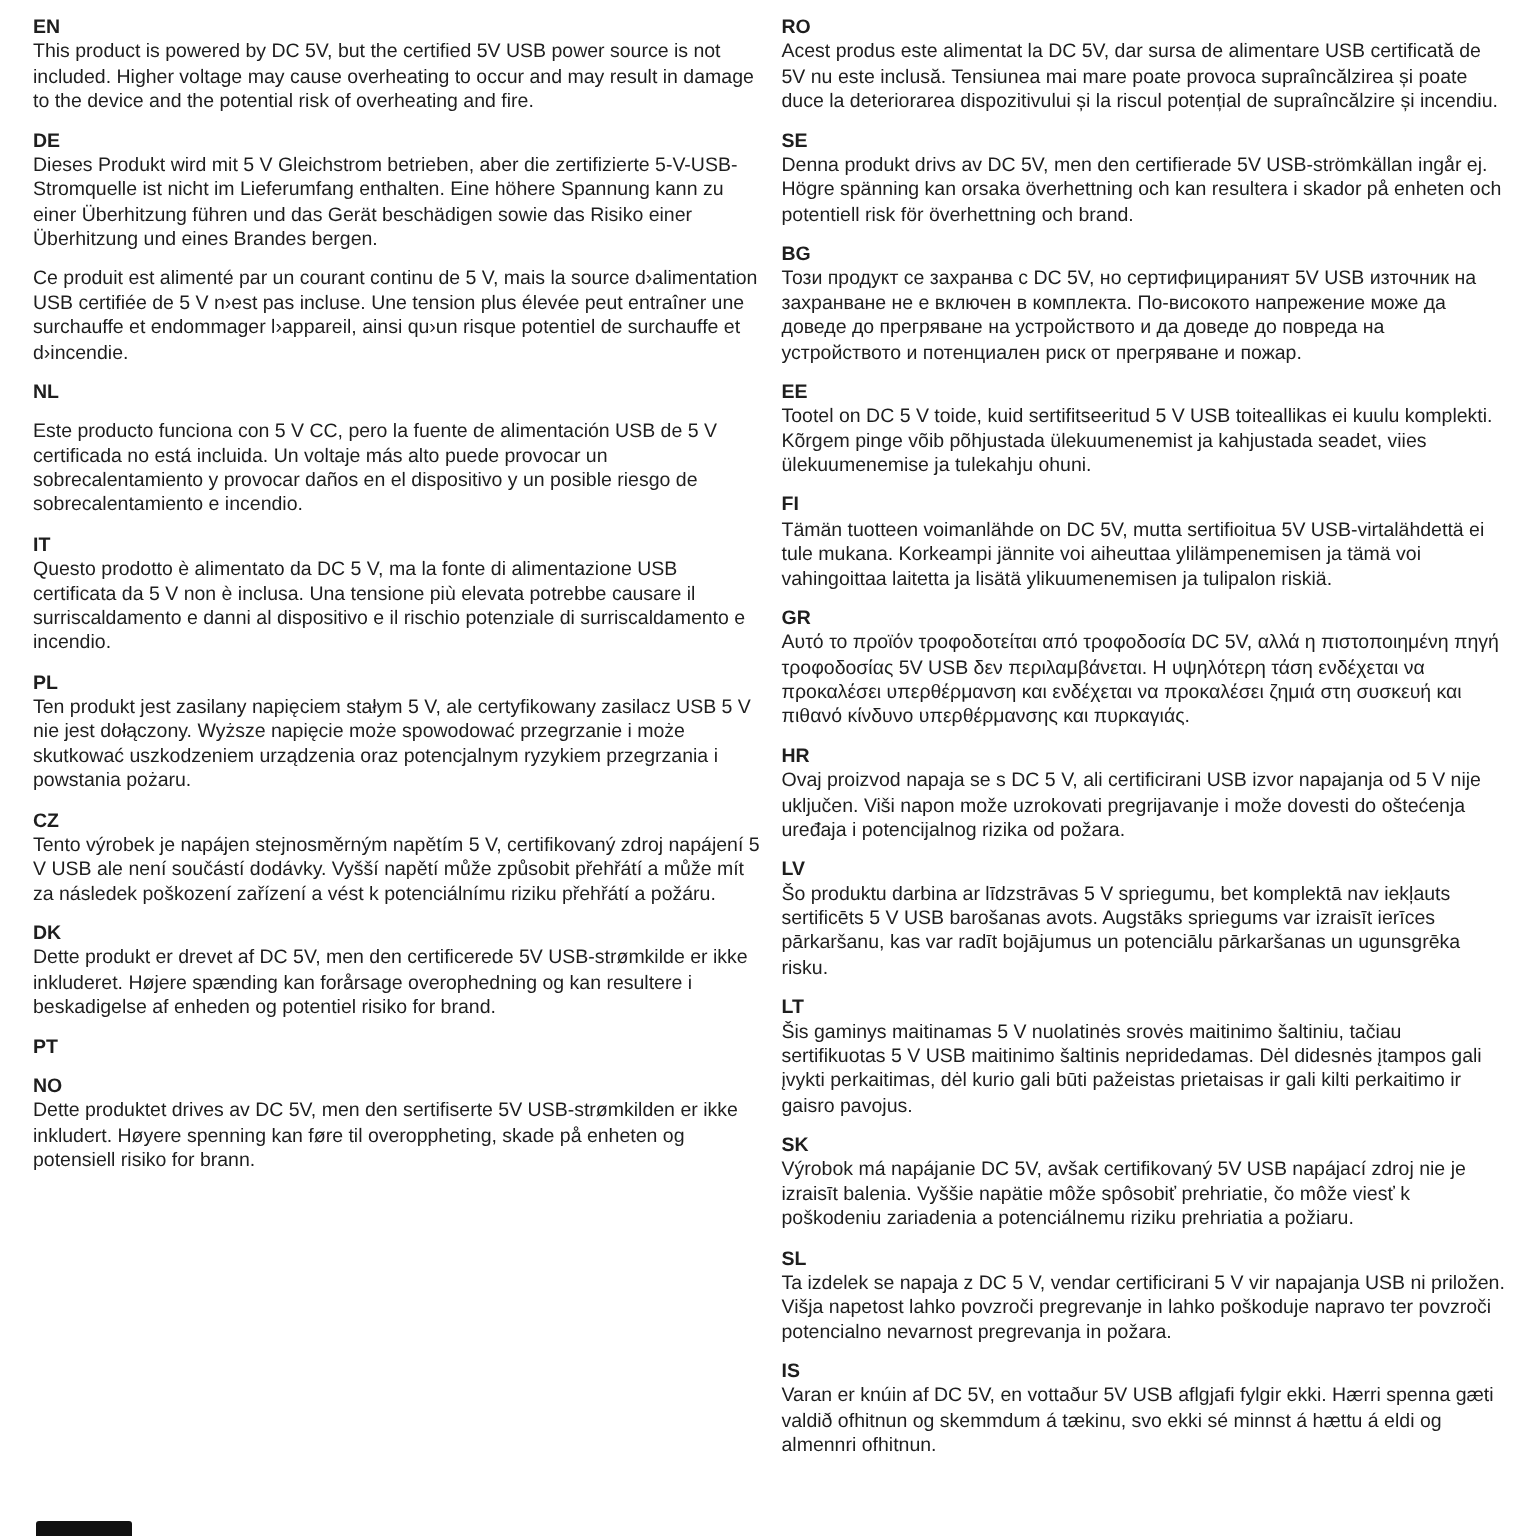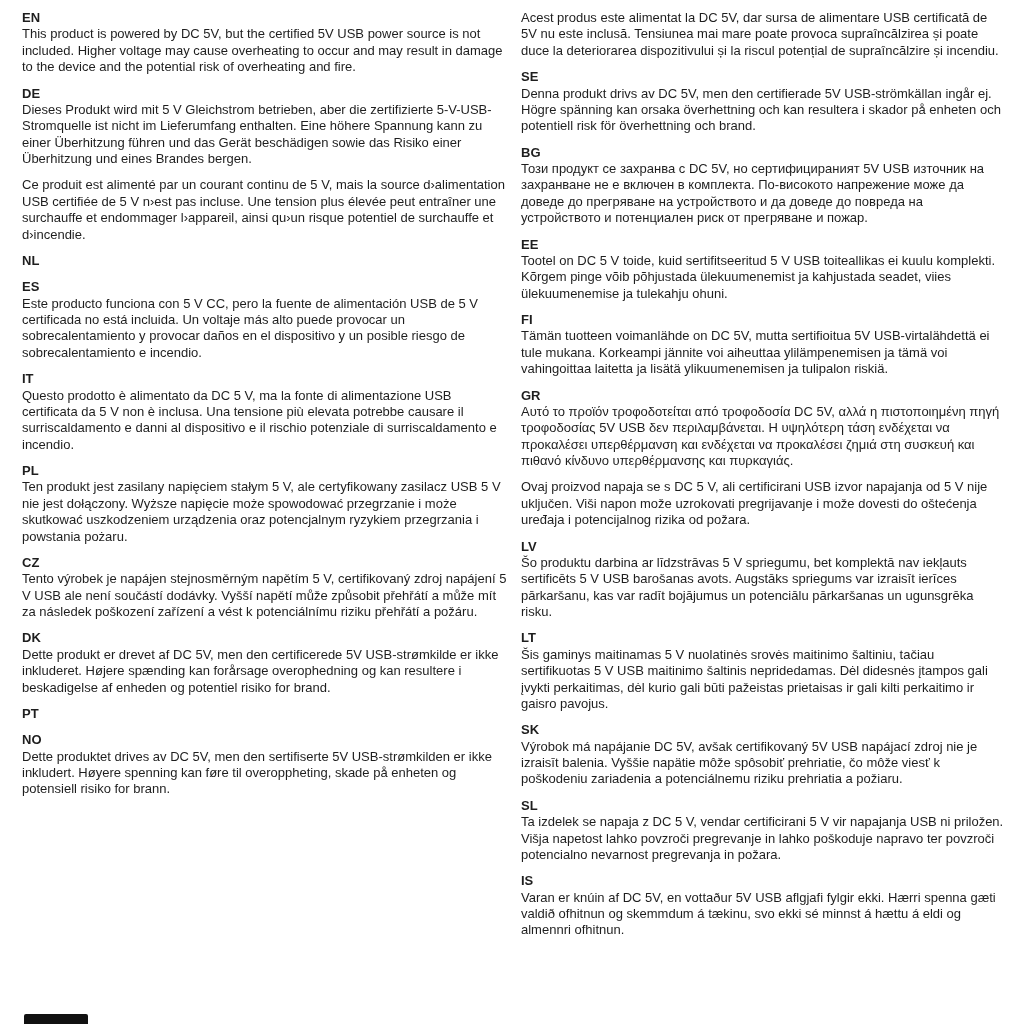--- a/index.html
+++ b/index.html
@@ -63,21 +63,20 @@
         <div class="lang-code">DE</div>
         <div class="lang-text">Dieses Produkt wird mit 5 V Gleichstrom betrieben, aber die zertifizierte 5-V-USB-Stromquelle ist nicht im Lieferumfang enthalten. Eine höhere Spannung kann zu einer Überhitzung führen und das Gerät beschädigen sowie das Risiko einer Überhitzung und eines Brandes bergen.</div>
       </div>
       <div class="section">
         <div class="lang-text">Ce produit est alimenté par un courant continu de 5 V, mais la source d›alimentation USB certifiée de 5 V n›est pas incluse. Une tension plus élevée peut entraîner une surchauffe et endommager l›appareil, ainsi qu›un risque potentiel de surchauffe et d›incendie.</div>
       </div>
       <div class="section">
         <div class="lang-code">NL</div>
       </div>
       <div class="section">
-        <div class="lang-code">ES</div>
         <div class="lang-text">Este producto funciona con 5 V CC, pero la fuente de alimentación USB de 5 V certificada no está incluida. Un voltaje más alto puede provocar un sobrecalentamiento y provocar daños en el dispositivo y un posible riesgo de sobrecalentamiento e incendio.</div>
       </div>
       <div class="section">
         <div class="lang-code">IT</div>
         <div class="lang-text">Questo prodotto è alimentato da DC 5 V, ma la fonte di alimentazione USB certificata da 5 V non è inclusa. Una tensione più elevata potrebbe causare il surriscaldamento e danni al dispositivo e il rischio potenziale di surriscaldamento e incendio.</div>
       </div>
       <div class="section">
         <div class="lang-code">PL</div>
         <div class="lang-text">Ten produkt jest zasilany napięciem stałym 5 V, ale certyfikowany zasilacz USB 5 V nie jest dołączony. Wyższe napięcie może spowodować przegrzanie i może skutkować uszkodzeniem urządzenia oraz potencjalnym ryzykiem przegrzania i powstania pożaru.</div>
       </div>
@@ -92,20 +91,21 @@
       <div class="section">
         <div class="lang-code">PT</div>
       </div>
       <div class="section">
         <div class="lang-code">NO</div>
         <div class="lang-text">Dette produktet drives av DC 5V, men den sertifiserte 5V USB-strømkilden er ikke inkludert. Høyere spenning kan føre til overoppheting, skade på enheten og potensiell risiko for brann.</div>
       </div>
     </div>
   <div class="col" id="col-right">
       <div class="section">
+        <div class="lang-code">RO</div>
         <div class="lang-text">Acest produs este alimentat la DC 5V, dar sursa de alimentare USB certificată de 5V nu este inclusă. Tensiunea mai mare poate provoca supraîncălzirea și poate duce la deteriorarea dispozitivului și la riscul potențial de supraîncălzire și incendiu.</div>
       </div>
       <div class="section">
         <div class="lang-code">SE</div>
         <div class="lang-text">Denna produkt drivs av DC 5V, men den certifierade 5V USB-strömkällan ingår ej. Högre spänning kan orsaka överhettning och kan resultera i skador på enheten och potentiell risk för överhettning och brand.</div>
       </div>
       <div class="section">
         <div class="lang-code">BG</div>
         <div class="lang-text">Този продукт се захранва с DC 5V, но сертифицираният 5V USB източник на захранване не е включен в комплекта. По-високото напрежение може да доведе до прегряване на устройството и да доведе до повреда на устройството и потенциален риск от прегряване и пожар.</div>
       </div>
@@ -115,20 +115,21 @@
       </div>
       <div class="section">
         <div class="lang-code">FI</div>
         <div class="lang-text">Tämän tuotteen voimanlähde on DC 5V, mutta sertifioitua 5V USB-virtalähdettä ei tule mukana. Korkeampi jännite voi aiheuttaa ylilämpenemisen ja tämä voi vahingoittaa laitetta ja lisätä ylikuumenemisen ja tulipalon riskiä.</div>
       </div>
       <div class="section">
         <div class="lang-code">GR</div>
         <div class="lang-text">Αυτό το προϊόν τροφοδοτείται από τροφοδοσία DC 5V, αλλά η πιστοποιημένη πηγή τροφοδοσίας 5V USB δεν περιλαμβάνεται. Η υψηλότερη τάση ενδέχεται να προκαλέσει υπερθέρμανση και ενδέχεται να προκαλέσει ζημιά στη συσκευή και πιθανό κίνδυνο υπερθέρμανσης και πυρκαγιάς.</div>
       </div>
       <div class="section">
+        <div class="lang-code">HR</div>
         <div class="lang-text">Ovaj proizvod napaja se s DC 5 V, ali certificirani USB izvor napajanja od 5 V nije uključen. Viši napon može uzrokovati pregrijavanje i može dovesti do oštećenja uređaja i potencijalnog rizika od požara.</div>
       </div>
       <div class="section">
         <div class="lang-code">LV</div>
         <div class="lang-text">Šo produktu darbina ar līdzstrāvas 5 V spriegumu, bet komplektā nav iekļauts sertificēts 5 V USB barošanas avots. Augstāks spriegums var izraisīt ierīces pārkaršanu, kas var radīt bojājumus un potenciālu pārkaršanas un ugunsgrēka risku.</div>
       </div>
       <div class="section">
         <div class="lang-code">LT</div>
         <div class="lang-text">Šis gaminys maitinamas 5 V nuolatinės srovės maitinimo šaltiniu, tačiau sertifikuotas 5 V USB maitinimo šaltinis nepridedamas. Dėl didesnės įtampos gali įvykti perkaitimas, dėl kurio gali būti pažeistas prietaisas ir gali kilti perkaitimo ir gaisro pavojus.</div>
       </div>

